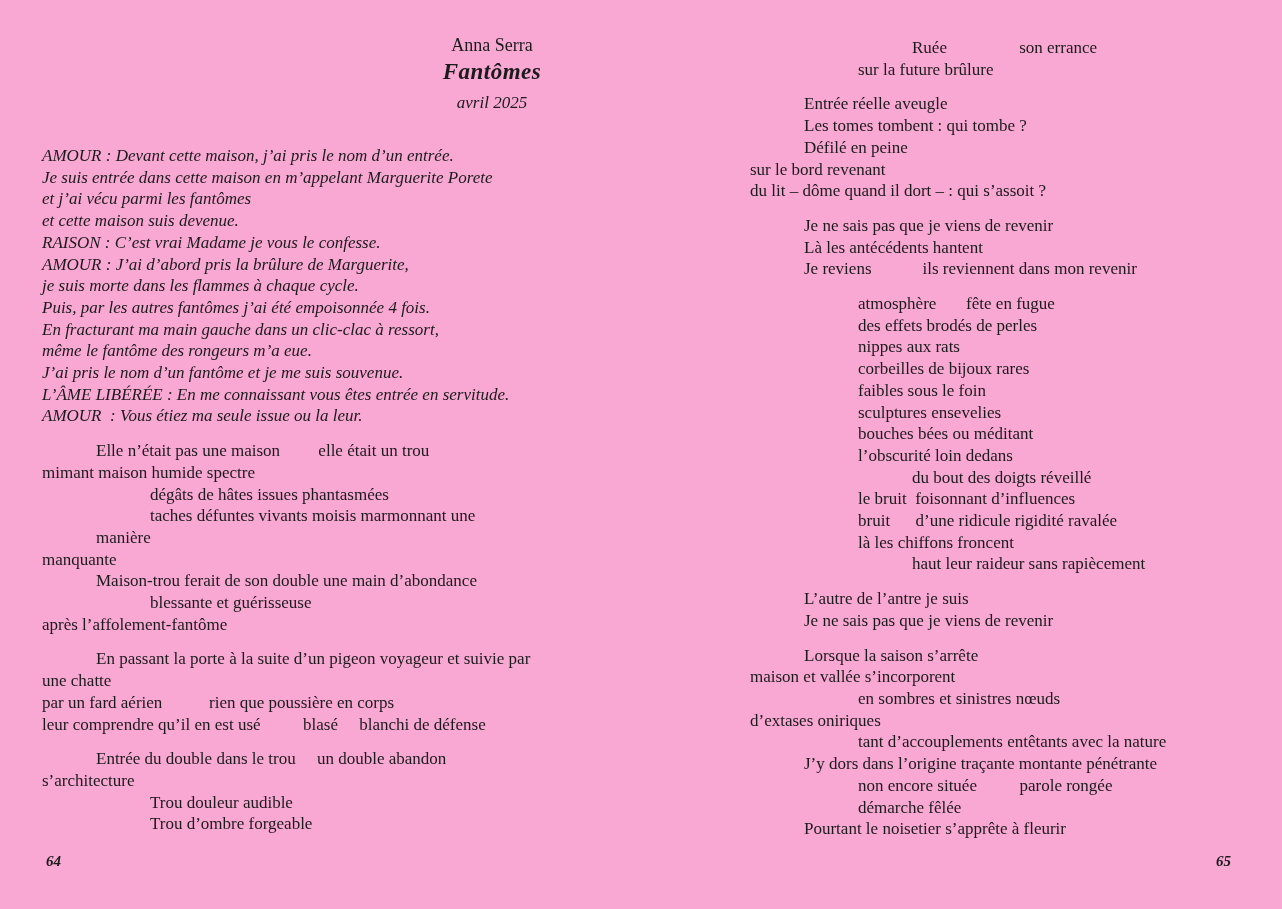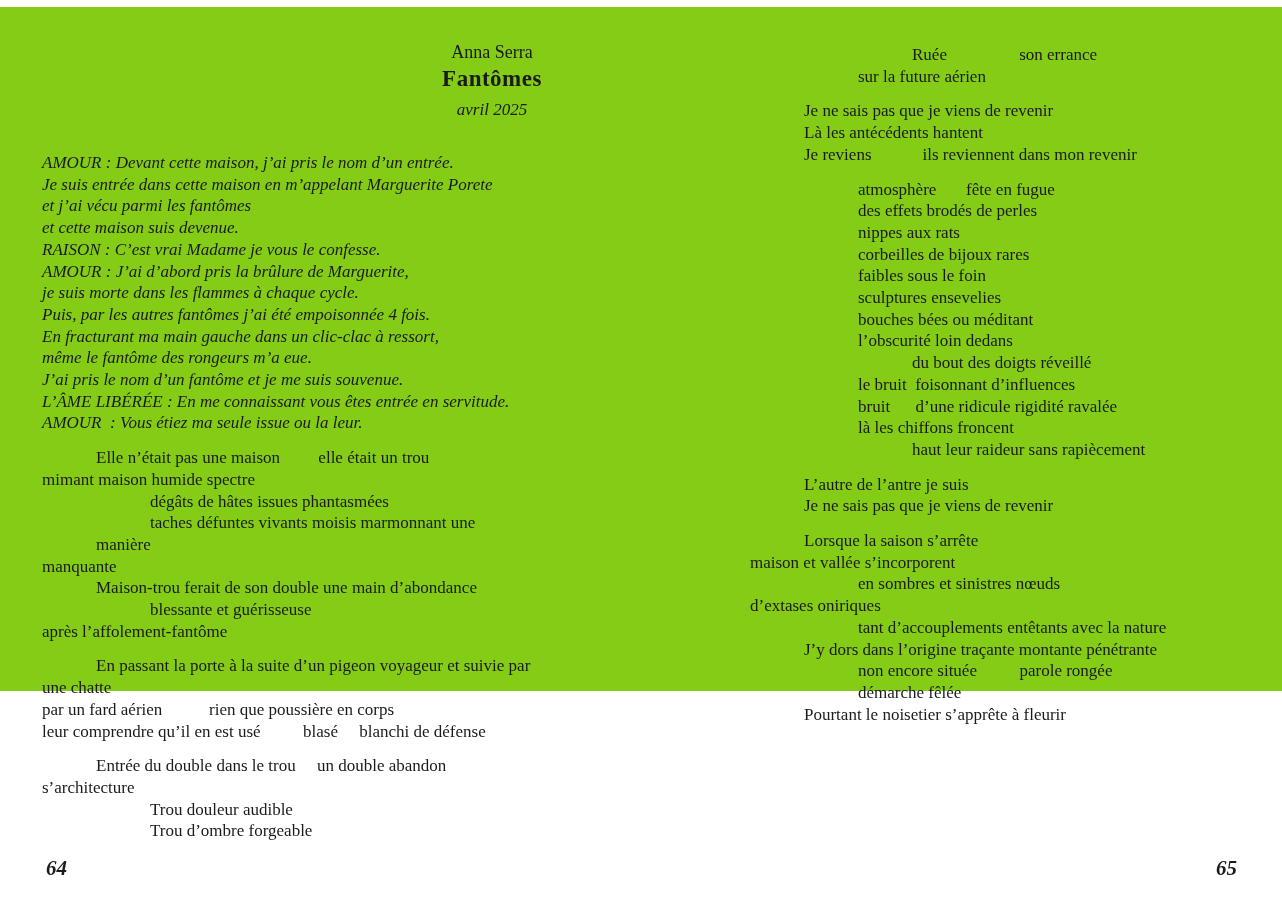--- a/index.html
+++ b/index.html
@@ -8,23 +8,22 @@
     width: 1282px;
     height: 909px;
     background: #ffffff;
     font-family: "Liberation Serif", serif;
     color: #1b1b1b;
     overflow: hidden;
   }
   .spread {
     position: relative;
     width: 1282px;
-    height: 684px;
-    background: #84cc16;
-    margin-top: 7px;
+    height: 909px;
+    background: #f9a8d4;
   }
   .page {
     position: absolute;
     top: 0;
     width: 641px;
     height: 909px;
   }
   #page-left { left: 0; }
   #page-right { left: 641px; }
 
@@ -35,20 +34,21 @@
     width: 230px;
     text-align: center;
   }
   .poem-author {
     font-size: 18px;
     line-height: 22px;
   }
   .poem-title {
     font-size: 23px;
     font-weight: bold;
+    font-style: italic;
     line-height: 28px;
     margin-top: 2px;
     letter-spacing: 0.5px;
   }
   .poem-date {
     font-size: 17px;
     font-style: italic;
     line-height: 22px;
     margin-top: 6px;
   }
@@ -67,21 +67,21 @@
   }
   .stanza.italic .line { font-style: italic; }
   .indent-0 { padding-left: 0; }
   .indent-1 { padding-left: 54px; }
   .indent-2 { padding-left: 108px; }
   .indent-3 { padding-left: 162px; }
 
   .pagenum {
     position: absolute;
     top: 851px;
-    font-size: 21px;
+    font-size: 15px;
     font-weight: bold;
     font-style: italic;
     line-height: 20px;
   }
   #pagenum-left  { left: 46px; }
   #pagenum-right { left: 575px; text-align: center; } 
 </style>
 </head>
 <body>
 
@@ -137,21 +137,28 @@
       </div>
 
     <div class="pagenum" id="pagenum-left">64</div>
   </div>
 
   <div class="page" id="page-right">
 
     <div class="poem-body" id="right-poem">
         <div class="stanza">
           <div class="line indent-3">Ruée                 son errance</div>
-          <div class="line indent-2">sur la future aérien</div>
+          <div class="line indent-2">sur la future brûlure</div>
+        </div>
+        <div class="stanza">
+          <div class="line indent-1">Entrée réelle aveugle</div>
+          <div class="line indent-1">Les tomes tombent : qui tombe ?</div>
+          <div class="line indent-1">Défilé en peine</div>
+          <div class="line indent-0">sur le bord revenant</div>
+          <div class="line indent-0">du lit – dôme quand il dort – : qui s’assoit ?</div>
         </div>
         <div class="stanza">
           <div class="line indent-1">Je ne sais pas que je viens de revenir</div>
           <div class="line indent-1">Là les antécédents hantent</div>
           <div class="line indent-1">Je reviens            ils reviennent dans mon revenir</div>
         </div>
         <div class="stanza">
           <div class="line indent-2">atmosphère       fête en fugue</div>
           <div class="line indent-2">des effets brodés de perles</div>
           <div class="line indent-2">nippes aux rats</div>

